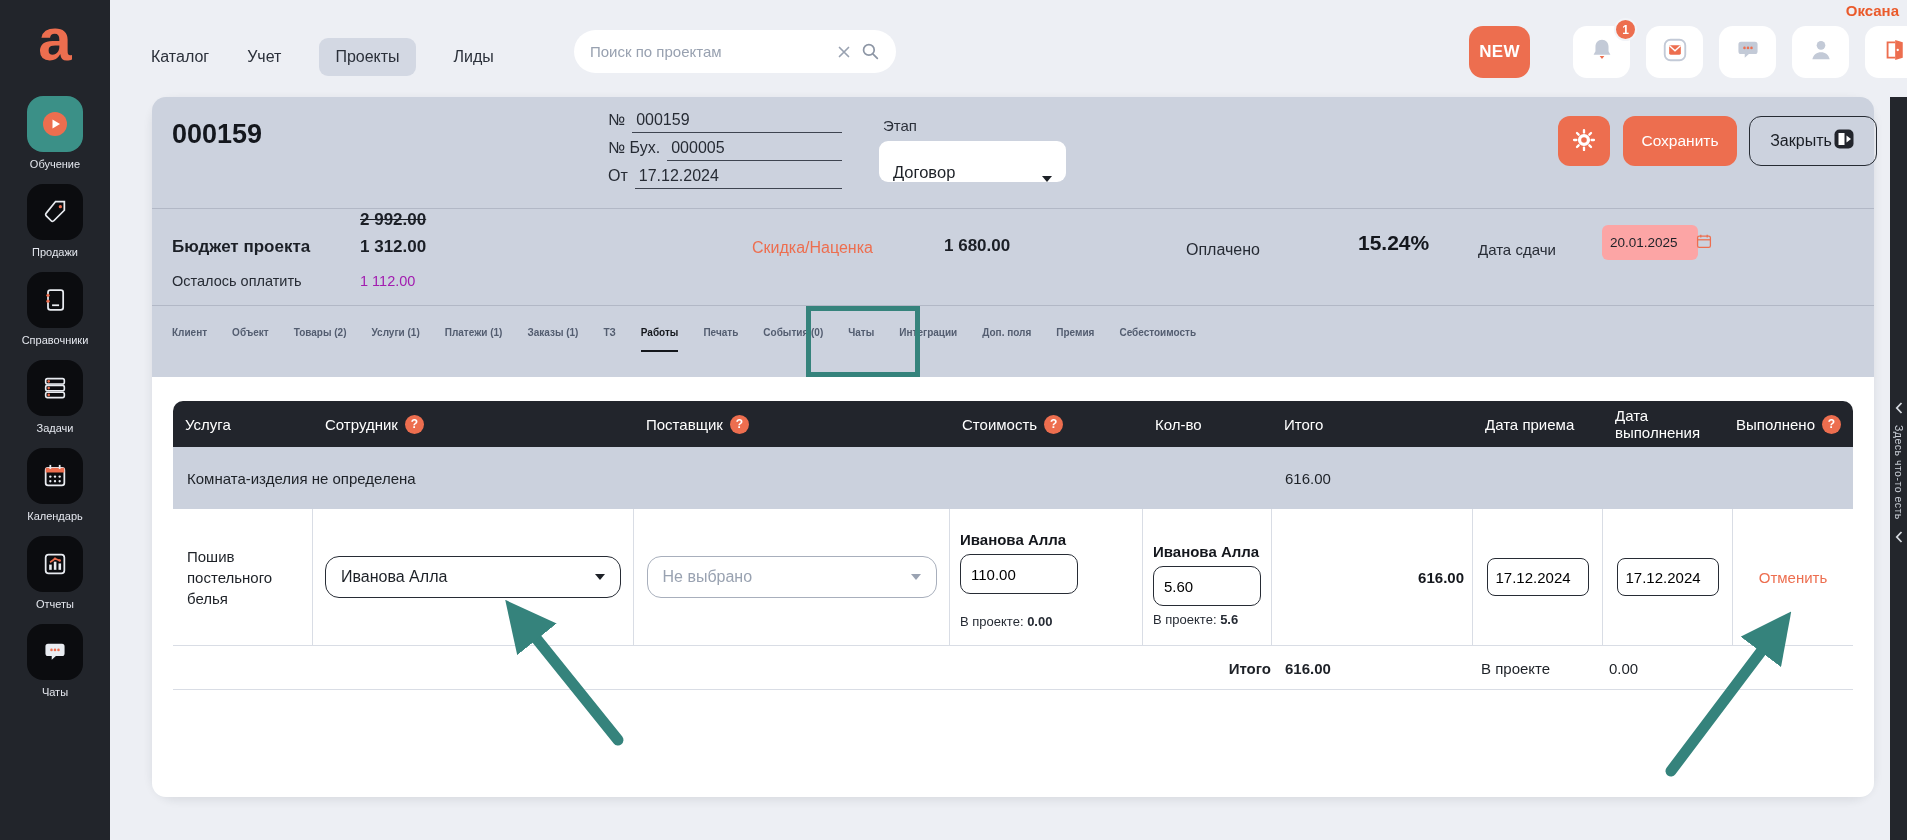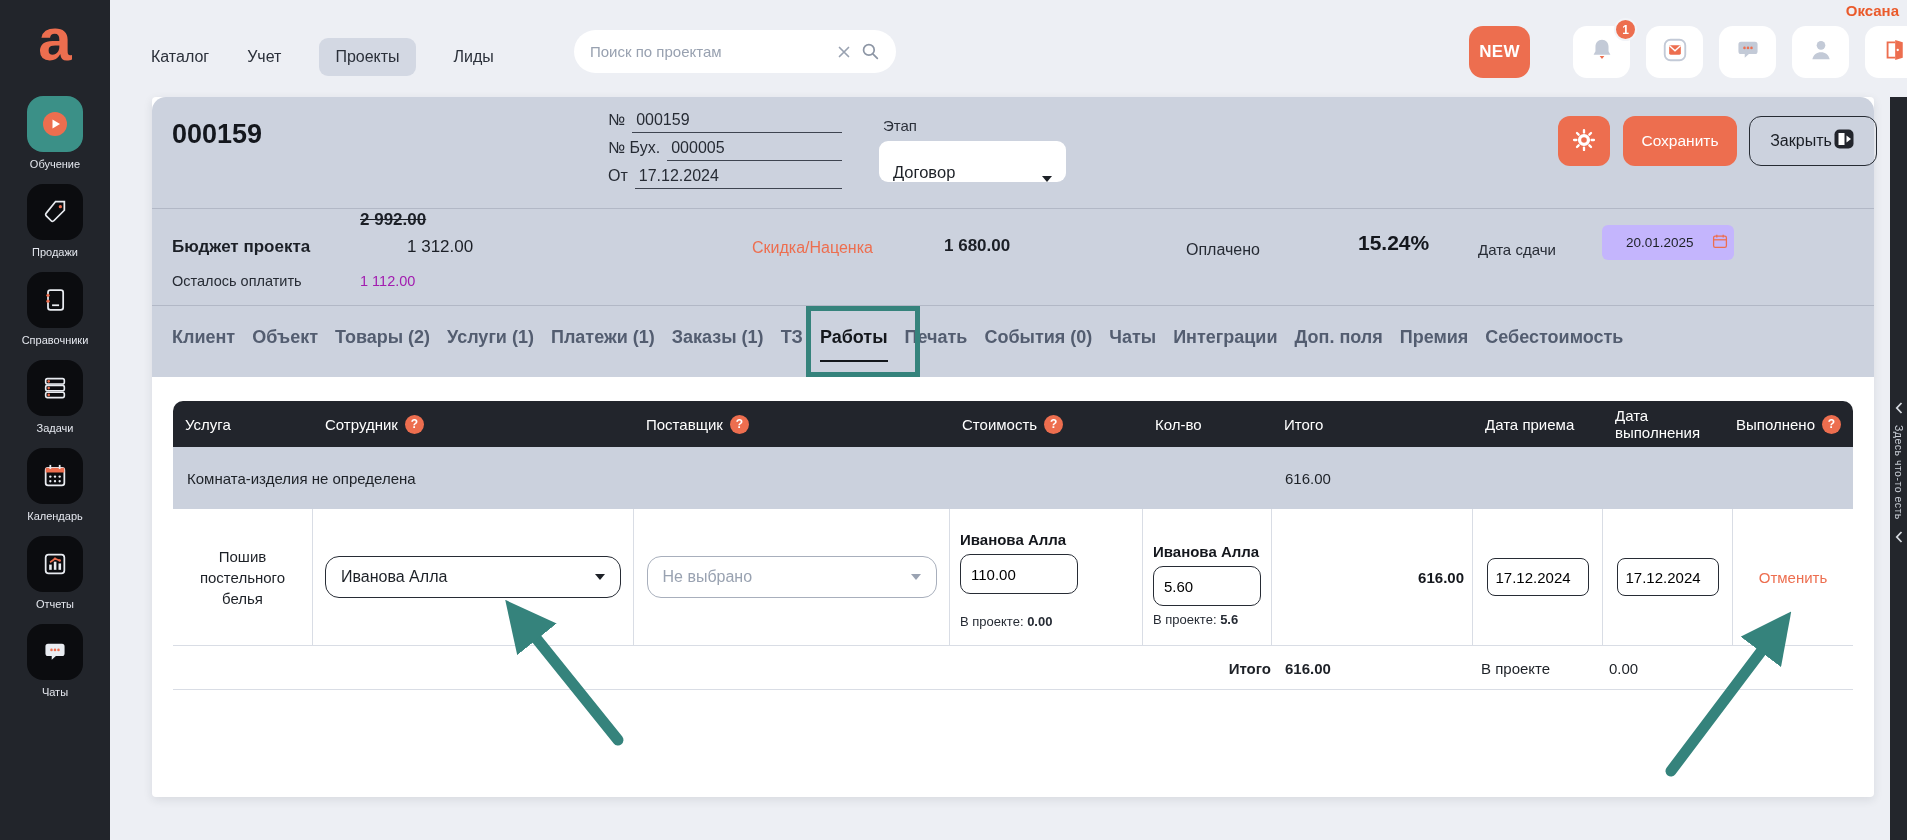--- a/index.html
+++ b/index.html
@@ -26,68 +26,68 @@
   .search { position:absolute; left:574px; top:30px; width:322px; height:43px; background:#fff; border-radius:22px; display:flex; align-items:center; padding:0 16px; z-index:5; }
   .search input { border:none; outline:none; flex:1; font-size:15px; font-family:inherit; color:#3a4150; background:transparent; }
   .search input::placeholder { color:#98a1b0; }
   .search .s-ico { display:flex; align-items:center; margin-left:10px; cursor:pointer; }
   .username { position:absolute; top:2px; right:8px; font-size:15px; font-weight:bold; color:#EA5A2B; z-index:5; }
   .top-icons { position:absolute; left:1469px; top:26px; display:flex; align-items:center; gap:16px; z-index:5; }
   .new-btn { width:61px; height:52px; border-radius:14px; background:#ED6E4F; color:#fff; font-weight:bold; font-size:17px; display:flex; align-items:center; justify-content:center; cursor:pointer; margin-right:27px; letter-spacing:.3px; }
   .ico-btn { position:relative; width:57px; height:52px; border-radius:14px; background:#fff; display:flex; align-items:center; justify-content:center; cursor:pointer; }
   .badge { position:absolute; top:-8px; right:-7px; min-width:23px; height:23px; border-radius:50%; background:#ED6E4F; border:2.5px solid #f2f4f8; color:#fff; font-size:12px; font-weight:bold; display:flex; align-items:center; justify-content:center; }
   
-  .card { position:absolute; left:152px; top:97px; width:1722px; height:700px; border-radius:4px; background:#fff; box-shadow:0 3px 10px rgba(30,35,48,.10); z-index:10; }
+  .card { position:absolute; left:152px; top:97px; width:1722px; height:700px; border-radius:24px; background:#fff; box-shadow:0 3px 10px rgba(30,35,48,.10); z-index:10; }
   .card-head { position:absolute; left:0; top:0; right:0; height:280px; background:#CCD2DE; border-radius:14px 14px 0 0; }
   .proj-num { position:absolute; left:20px; top:22px; font-size:27px; font-weight:bold; color:#14171d; }
   .fields { position:absolute; left:456px; top:14px; width:234px; }
   .frow { display:flex; align-items:baseline; height:28px; font-size:16px; color:#262b34; }
   .flabel { margin-right:7px; white-space:nowrap; }
   .fval { flex:1; border-bottom:1px solid #3e4450; padding:0 0 3px 4px; }
   .stage-label { position:absolute; left:731px; top:20px; font-size:15px; color:#2b303a; }
   .stage-select { position:absolute; left:727px; top:44px; width:187px; height:41px; background:#fff; border-radius:9px; display:flex; align-items:flex-end; justify-content:space-between; padding:0 14px; font-size:16.5px; cursor:pointer; }
   .caret { width:0; height:0; border-left:5px solid transparent; border-right:5px solid transparent; border-top:6px solid #1d2127; }
   .caret.gray { border-top-color:#9aa3b2; }
   .gear-btn { position:absolute; left:1406px; top:19px; width:52px; height:50px; border-radius:12px; background:#ED6E4F; border:none; display:flex; align-items:center; justify-content:center; cursor:pointer; }
   .save-btn { position:absolute; left:1471px; top:19px; width:114px; height:50px; border-radius:12px; background:#ED6E4F; border:none; color:#fff; font-size:15.5px; font-family:inherit; cursor:pointer; }
   .close-btn { position:absolute; left:1597px; top:19px; width:128px; height:50px; border-radius:12px; background:transparent; border:1.5px solid #262b33; color:#1a1e25; font-size:16px; font-family:inherit; display:flex; align-items:center; justify-content:center; cursor:pointer; }
   .divider { position:absolute; left:0; right:0; height:1px; background:#b2b8c6; }
   .d1 { top:111px; } .d2 { top:208px; }
   .b-label { position:absolute; left:20px; top:140px; font-size:17px; font-weight:bold; color:#1b1f26; }
   .b-old { position:absolute; left:208px; top:113px; font-size:17px; font-weight:bold; text-decoration:line-through; color:#1b1f26; }
-  .b-val { position:absolute; left:208px; top:140px; font-size:17px; font-weight:normal; color:#1b1f26;margin-left:47px; }
+  .b-val { position:absolute; left:208px; top:140px; font-size:17px; font-weight:bold; color:#1b1f26; }
   .b-rem-label { position:absolute; left:20px; top:176px; font-size:14.5px; color:#262b34; }
   .b-rem-val { position:absolute; left:208px; top:176px; font-size:14.5px; color:#a21caf; }
   .b-disc-label { position:absolute; left:600px; top:142px; font-size:16px; color:#ED6E4F; }
   .b-disc-val { position:absolute; left:792px; top:139px; font-size:17px; font-weight:bold; color:#1b1f26; }
   .b-paid-label { position:absolute; left:1034px; top:144px; font-size:16px; color:#262b34; }
   .b-paid-val { position:absolute; left:1206px; top:134px; font-size:21px; font-weight:bold; color:#14171d; }
   .b-due-label { position:absolute; left:1326px; top:144px; font-size:15px; color:#262b34; }
-  .due-input { position:absolute; left:1450px; top:128px; width:132px; height:35px; background:#c4b5fd; border-radius:6px; display:flex; align-items:center; padding:0 24px; gap:6px; }
+  .due-input { position:absolute; left:1450px; top:128px; width:96px; height:35px; background:#fca5a5; border-radius:6px; display:flex; align-items:center; padding:0 8px; gap:6px; }
   .due-input input { border:none; outline:none; width:80px; font-size:13.5px; font-family:inherit; color:#1d2127; background:transparent; }
   
-  .tabs { position:absolute; left:20px; top:230px; display:flex; gap:17px; font-size:18px; font-weight:bold; color:#535d70; white-space:nowrap; }
+  .tabs { position:absolute; left:20px; top:230px; display:flex; gap:25px; font-size:10px; font-weight:bold; color:#535d70; white-space:nowrap; }
   .tab { position:relative; cursor:pointer; }
   .tab.active { color:#14171c; }
   .tab.active::after { content:""; position:absolute; left:0; right:0; bottom:-14px; height:2.5px; background:#14171c; }
   
   .card-body { position:absolute; left:0; top:280px; right:0; bottom:0; background:#fff; border-radius:0 0 14px 14px; }
   .tbl { position:absolute; left:21px; top:24px; width:1680px; }
   .grid9 { display:grid; grid-template-columns:140px 321px 316px 193px 129px 201px 130px 130px 120px; }
   .thead { height:46px; background:#22252c; border-radius:10px 10px 0 0; color:#fff; font-size:15px; }
   .thead > div { display:flex; align-items:center; padding:0 12px; }
   .thead > div:last-child { justify-content:flex-end; }
   .q-badge { margin-left:7px; width:19px; height:19px; border-radius:50%; background:#ED6E4F; color:#fff; font-size:12px; font-weight:bold; display:inline-flex; align-items:center; justify-content:center; cursor:pointer; flex:0 0 auto; }
   .trow-group { position:relative; height:62px; background:#cbd1dd; font-size:15px; color:#1d2127; }
   .trow-group .g-label { position:absolute; left:14px; top:50%; transform:translateY(-50%); }
   .trow-group .g-total { position:absolute; left:1112px; top:50%; transform:translateY(-50%); }
   .trow { height:137px; border-bottom:1px solid #d9dde5; font-size:15px; }
   .trow > div { border-right:1px solid #d9dde5; position:relative; }
   .trow > div:last-child { border-right:none; }
-  .cell-service { display:flex; align-items:center; padding:12px 14px; line-height:1.4; color:#1d2127;text-align:center; }
+  .cell-service { display:flex; align-items:center; padding:12px 14px; line-height:1.4; color:#1d2127; }
   .cell-center { display:flex; align-items:center; justify-content:center; }
   .select { width:296px; height:42px; border:1.6px solid #272c35; border-radius:14px; background:#fff; display:flex; align-items:center; justify-content:space-between; padding:0 15px; font-size:16px; cursor:pointer; }
   .select.disabled { border-color:#a8afbc; color:#99a2b1; }
   .select.sm { width:290px; }
   .cell-stack { display:flex; flex-direction:column; align-items:flex-start; padding:22px 10px 0 10px; }
   .cell-stack.qty { padding-top:34px; }
   .person { font-weight:bold; font-size:15px; color:#14171d; }
   .num-input { margin-top:6px; width:118px; height:40px; border:1.4px solid #272c35; border-radius:10px; font-size:15px; font-family:inherit; padding:0 10px; outline:none; background:#fff; }
   .num-input.narrow { width:108px; }
   .note { font-size:13px; color:#262b34; }

